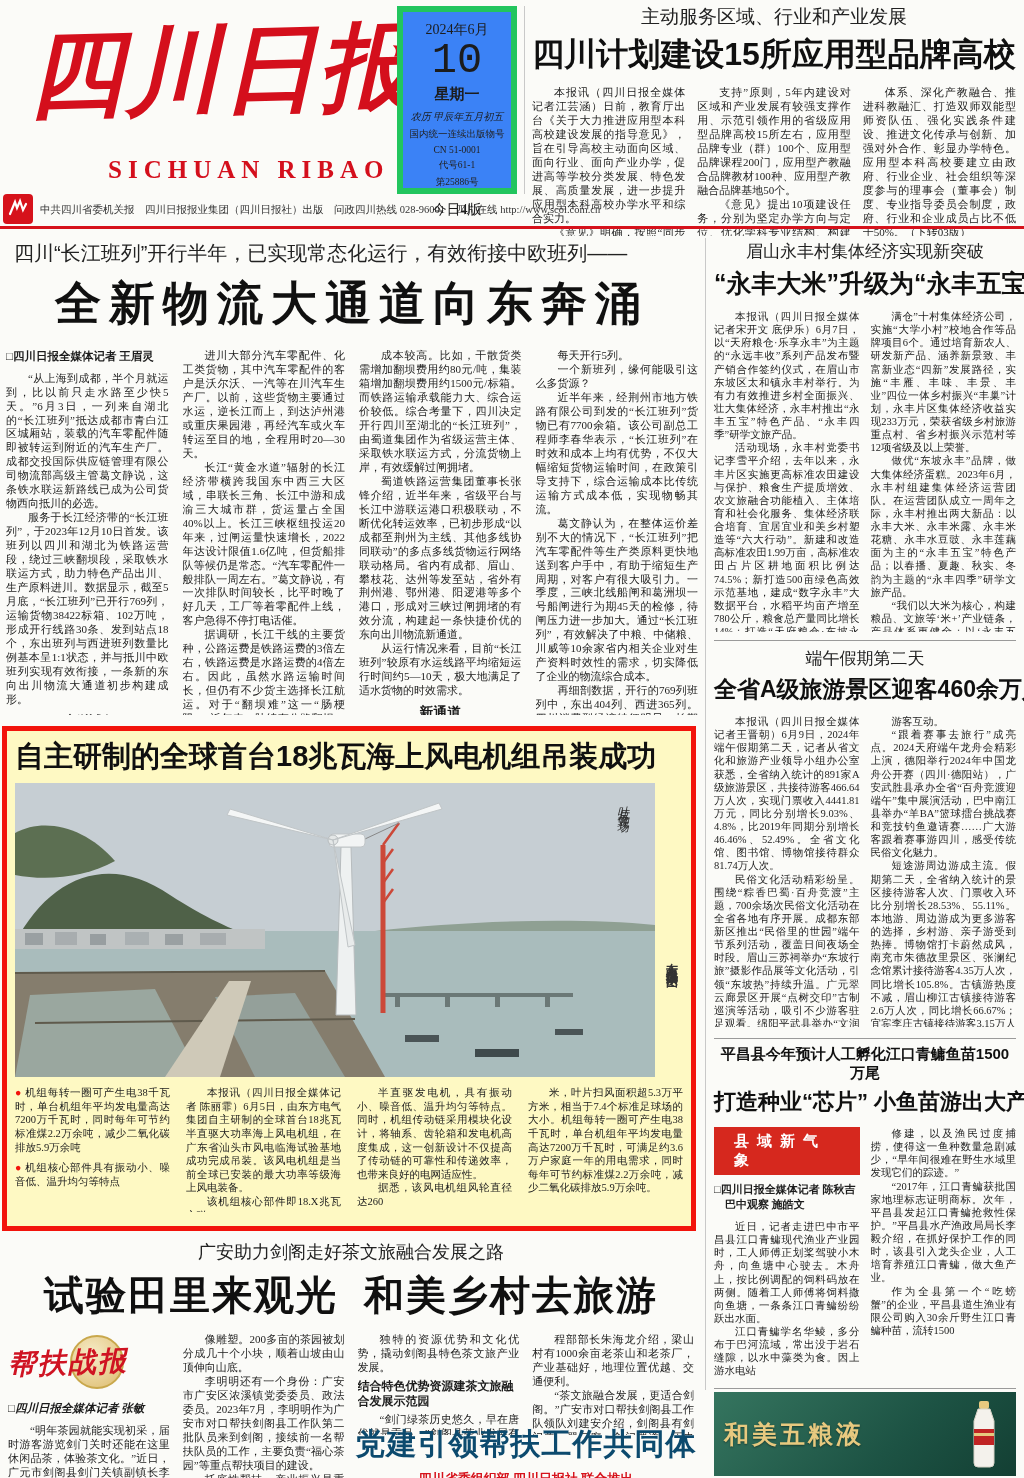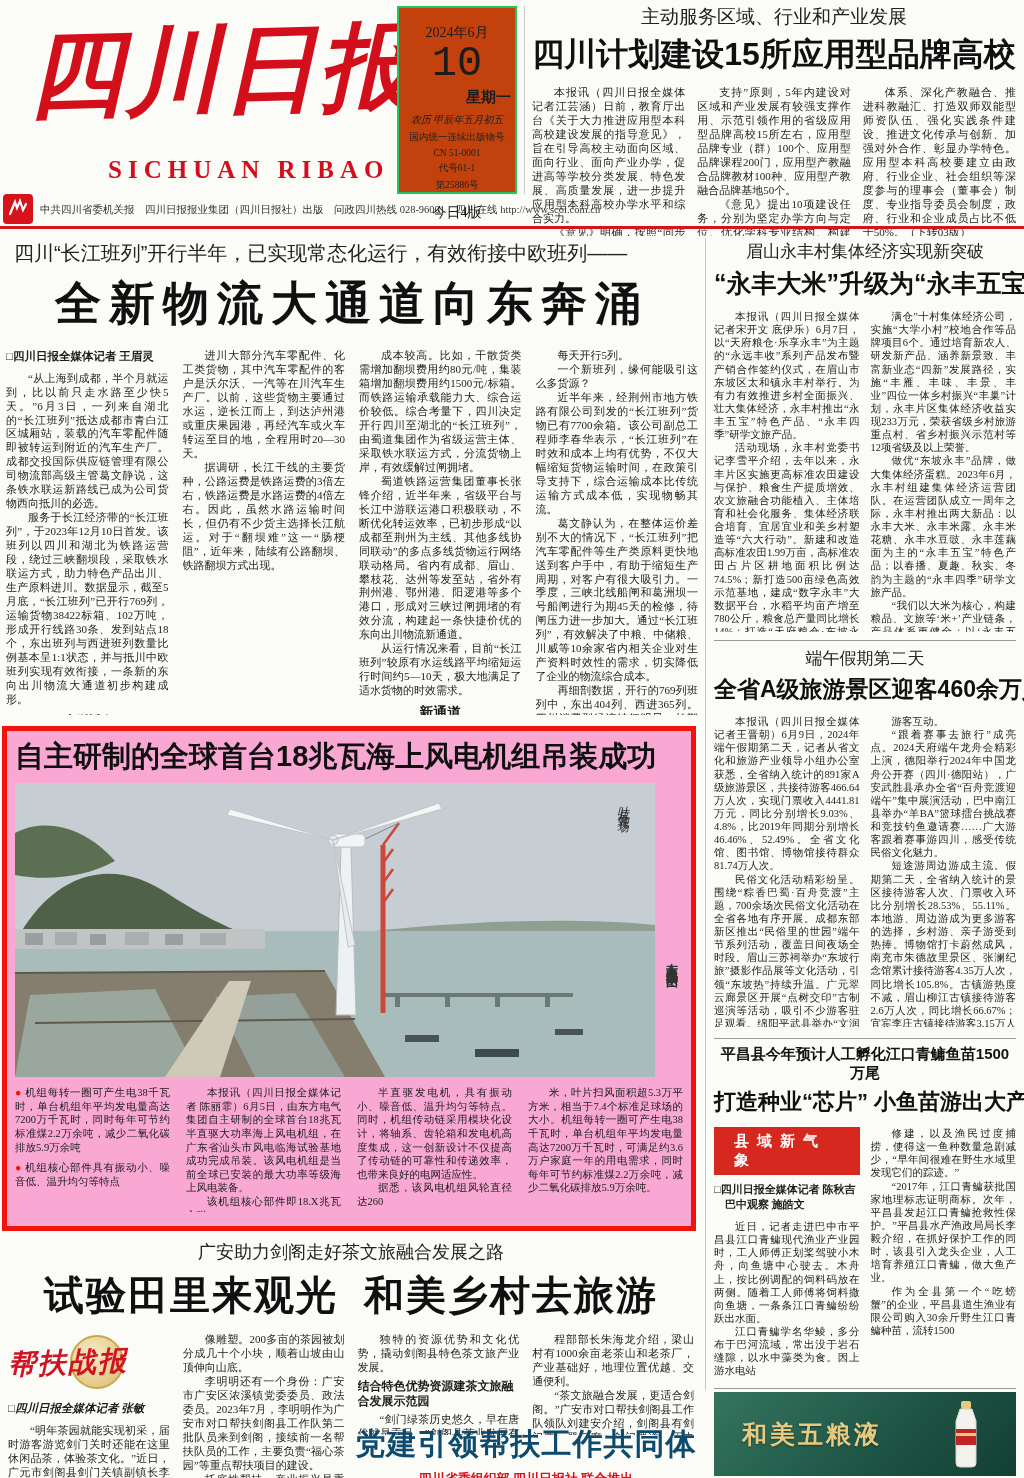--- a/index.html
+++ b/index.html
@@ -12,56 +12,56 @@
   .cols{display:flex;overflow:hidden;}
   .col{flex:1;overflow:hidden;}
   .bodytxt{font-size:11px;line-height:1.27;}
   .sbtxt{font-size:10.5px;line-height:1.25;}
   
   .mast-title{font-family:"DejaVu Serif",serif;font-weight:bold;font-style:italic;
       color:#d40f1c;font-size:95px;line-height:1;letter-spacing:2px;transform:rotate(-1.5deg);}
   .mast-latin{color:#d40f1c;font-weight:bold;font-size:25px;letter-spacing:6px;font-family:"Liberation Serif",serif;}
   .logo{width:30px;height:30px;background:#d6121b;border-radius:4px;display:flex;align-items:center;justify-content:center;}
   .infoline{font-size:10.5px;color:#333;white-space:nowrap;}
-  .datebox{border:2px solid #22c55e;text-align:center;box-sizing:border-box;padding:16px 4px;background:#c2410c;}
+  .datebox{border:6px solid #22c55e;text-align:center;box-sizing:border-box;padding:9px 4px;background:#3b82f6;}
   .db1{font-size:14px;}
   .db-day{font-size:42px;font-family:Liberation Mono, monospace;line-height:1.05;}
-  .db-wd{font-size:15px;font-weight:bold;margin-top:2px;text-align:right;}
+  .db-wd{font-size:15px;font-weight:bold;margin-top:2px;}
   .db-lunar{font-size:10px;font-style:italic;margin-top:6px;}
   .db-s{font-size:9.5px;margin-top:4px;color:#222;}
   .db-pages{font-size:14px;margin-top:12px;}
   .redrule{background:#d6121b;}
   .vline{background:#c9c9c9;width:1px;}
   .hr{border:0;border-top:1px solid #9a9a9a;margin:0;}
   
   .center{text-align:center;}
   .subhead{font-family:"Liberation Sans",sans-serif;font-weight:bold;font-size:14px;text-align:center;margin:6px 0 2px;}
   .byline{font-weight:bold;font-size:11.5px;margin:0 0 8px;text-indent:0;}
   
-  .windbox{border:5px solid #f2140c;background:#f9a8d4;box-sizing:border-box;padding:6px 8px;}
+  .windbox{border:5px solid #f2140c;background:#fef9c3;box-sizing:border-box;padding:6px 8px;}
   .photo{position:relative;margin-top:6px;}
   .vcap{writing-mode:vertical-rl;font-size:11.5px;letter-spacing:3px;color:#2d2d2d;font-style:italic;}
   .vcredit{writing-mode:vertical-rl;font-size:12px;font-weight:bold;color:#333;letter-spacing:2px;}
   .bullet{margin:0 0 7px;text-align:justify;text-indent:0;}
   .bullet::before{content:"● ";color:#f2140c;}
   
   .stamp{position:relative;width:152px;height:56px;}
   .coin{position:absolute;left:62px;top:2px;width:50px;height:50px;border-radius:50%;
         background:radial-gradient(circle at 40% 35%,#f6ecc9,#ddbb6c);border:2px solid #c9a84c;z-index:0;}
   .stamp-text{position:absolute;left:0;top:12px;z-index:1;font-family:"Liberation Sans",sans-serif;
         font-weight:900;font-style:italic;font-size:28px;color:#cf1322;letter-spacing:2px;transform:rotate(-2deg);white-space:nowrap;}
   .banner-main{font-family:"Liberation Sans",sans-serif;font-weight:900;font-size:30px;color:#0c4a6e;letter-spacing:1px;white-space:nowrap;}
   .banner-sub{font-size:13px;color:#d6121b;margin-top:5px;font-weight:bold;}
   
   .label{display:inline-block;background:#d6281e;color:#fff;font-family:"Liberation Sans",sans-serif;
         font-weight:bold;font-size:15px;letter-spacing:8px;padding:5px 12px 5px 20px;}
   .fish-by{font-weight:bold;font-size:11px;margin-top:8px;}
   
   .ad{background:linear-gradient(135deg,#35755f 0%,#1d5344 60%,#133f33 100%);display:flex;
-      align-items:center;justify-content:space-between;padding:0 28px;box-sizing:border-box;}
+      align-items:center;justify-content:space-between;padding:0 10px;box-sizing:border-box;}
   .ad-text{color:#e7c97f;font-size:25px;font-weight:bold;letter-spacing:3px;font-family:"Liberation Serif",serif;
       text-shadow:0 1px 2px rgba(0,0,0,.4);}
 </style>
 </head>
 <body>
 
 <div class="abs" style="left:0;top:0;width:530px;height:232px;">
   <div class="abs mast-title" style="left:28px;top:22px;white-space:nowrap;">四川日报</div>
   <div class="abs mast-latin" style="left:108px;top:156px;">SICHUAN RIBAO</div>
   <div class="abs logo" style="left:3px;top:194px;">
@@ -115,20 +115,21 @@
       <p class="byline">□四川日报全媒体记者 王眉灵</p>
       <div>
           <p class="para">“从上海到成都，半个月就运到，比以前只走水路至少快5天。”6月3日，一列来自湖北的“长江班列”抵达成都市青白江区城厢站，装载的汽车零配件随即被转运到附近的汽车生产厂。成都交投国际供应链管理有限公司物流部高级主管葛文静说，这条铁水联运新路线已成为公司货物西向抵川的必选。</p>
           <p class="para">服务于长江经济带的“长江班列”，于2023年12月10日首发。该班列以四川和湖北为铁路运营段，绕过三峡翻坝段，采取铁水联运方式，助力特色产品出川、生产原料进川。数据显示，截至5月底，“长江班列”已开行769列，运输货物38422标箱、102万吨，形成开行线路30条、发到站点18个，东出班列与西进班列数量比例基本呈1:1状态，并与抵川中欧班列实现有效衔接，一条新的东向出川物流大通道初步构建成形。</p>
         </div>
       <div class="subhead">新谋划</div>
 
     </div>
     <div class="col">
         <p class="para">进川大部分汽车零配件、化工类货物，其中汽车零配件的客户是沃尔沃、一汽等在川汽车生产厂。以前，这些货物主要通过水运，逆长江而上，到达泸州港或重庆果园港，再经汽车或火车转运至目的地，全程用时20—30天。</p>
+        <p class="para">长江“黄金水道”辐射的长江经济带横跨我国东中西三大区域，串联长三角、长江中游和成渝三大城市群，货运量占全国40%以上。长江三峡枢纽投运20年来，过闸运量快速增长，2022年达设计限值1.6亿吨，但货船排队等候仍是常态。“汽车零配件一般排队一周左右。”葛文静说，有一次排队时间较长，比平时晚了好几天，工厂等着零配件上线，客户急得不停打电话催。</p>
         <p class="para">据调研，长江干线的主要货种，公路运费是铁路运费的3倍左右，铁路运费是水路运费的4倍左右。因此，虽然水路运输时间长，但仍有不少货主选择长江航运。对于“翻坝难”这一“肠梗阻”，近年来，陆续有公路翻坝、铁路翻坝方式出现。</p>
       </div>
     <div class="col">
       <div>
           <p class="para">成本较高。比如，干散货类需增加翻坝费用约80元/吨，集装箱增加翻坝费用约1500元/标箱。而铁路运输承载能力大、综合运价较低。综合考量下，四川决定开行四川至湖北的“长江班列”，由蜀道集团作为省级运营主体、采取铁水联运方式，分流货物上岸，有效缓解过闸拥堵。</p>
           <p class="para">蜀道铁路运营集团董事长张锋介绍，近半年来，省级平台与长江中游联运港口积极联动，不断优化转运效率，已初步形成“以成都至荆州为主线、其他多线协同联动”的多点多线货物运行网络联动格局。省内有成都、眉山、攀枝花、达州等发至站，省外有荆州港、鄂州港、阳逻港等多个港口，形成对三峡过闸拥堵的有效分流，构建起一条快捷价优的东向出川物流新通道。</p>
           <p class="para">从运行情况来看，目前“长江班列”较原有水运线路平均缩短运行时间约5—10天，极大地满足了适水货物的时效需求。</p>
         </div>
       <div class="subhead">新通道</div>
 

